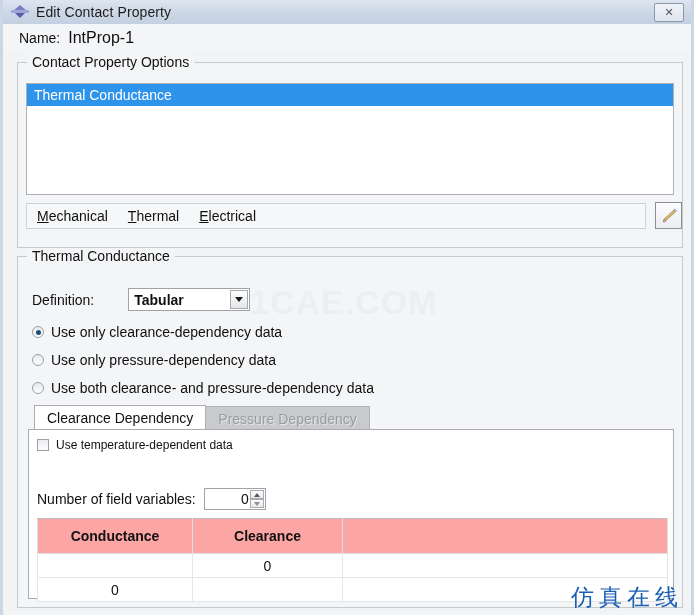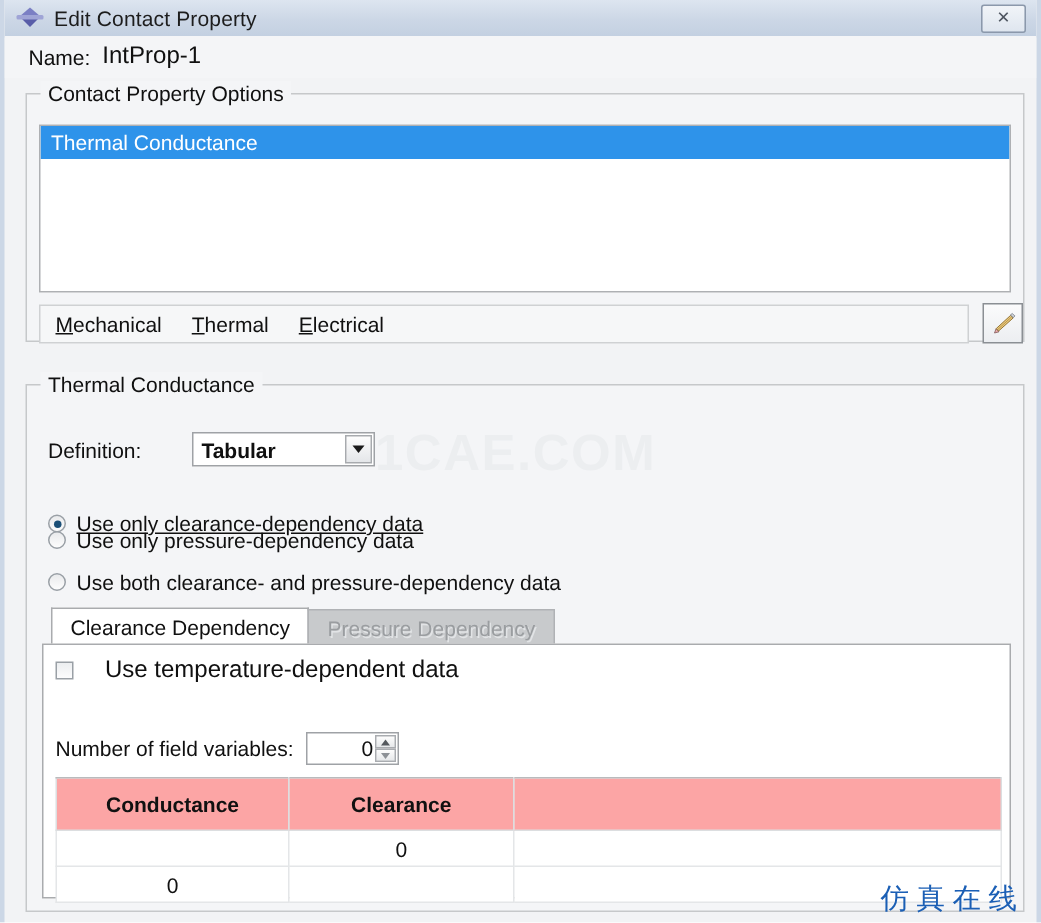--- a/index.html
+++ b/index.html
@@ -118,21 +118,21 @@
     left: 9px;
     background: #f4f5f7;
     padding: 0 5px;
     font-size: 14px;
     color: #101010;
     white-space: nowrap;
   }
 
   #group-options {
     left: 14px; top: 62px;
-    width: 666px; height: 166px;
+    width: 666px; height: 186px;
   }
   #group-thermal {
     left: 14px; top: 256px;
     width: 666px; height: 352px;
   }
 
   
   .listbox {
     position: absolute;
     left: 8px; top: 20px;
@@ -311,21 +311,21 @@
     align-items: center;
   }
   .checkbox {
     width: 12px; height: 12px;
     background: linear-gradient(to bottom, #eceef0, #fcfcfd);
     border: 1px solid #9aa0a6;
     box-sizing: border-box;
     margin-right: 7px;
     flex: 0 0 auto;
   }
-  .cb-label { font-size: 16px; margin-left: 14px; }
+  .cb-label { font-size: 12px; }
 
   
   .nfv-row {
     position: absolute;
     left: 8px; top: 58px;
     display: flex;
     align-items: center;
   }
   .nfv-label { font-size: 14px; margin-right: 8px; }
   .spinner {
@@ -413,22 +413,22 @@
     user-select: none;
   }
   .wm-br {
     position: absolute;
     right: 8px; bottom: 4px;
     text-align: center;
     pointer-events: none;
     user-select: none;
   }
   .wm-br-cn {
-    font-family: Liberation Sans, sans-serif;
-    font-size: 19px;
+    font-family: Liberation Serif, serif;
+    font-size: 23px;
     color: #1b5fb5;
     letter-spacing: 5px;
     line-height: 1.15;
   }
   .wm-br-url {
     font-size: 15px;
     font-weight: bold;
     color: #d81414;
     letter-spacing: 0.2px;
     line-height: 1.1;
@@ -483,21 +483,21 @@
     <div class="def-row">
       <span class="def-label">Definition:</span>
       <div class="combo">
         <span class="combo-value">Tabular</span>
         <span class="combo-arrow-box">
             <span class="tri-down"></span>
           </span>
       </div>
     </div>
 
-    <div class="radio-row" style="top:84px;text-decoration:underline;">
+    <div class="radio-row" style="top:67px;">
       <span class="radio checked"></span>
       <span class="radio-label">Use only clearance-dependency data</span>
     </div>
     <div class="radio-row" style="top:95px;">
       <span class="radio"></span>
       <span class="radio-label">Use only pressure-dependency data</span>
     </div>
     <div class="radio-row" style="top:123px;">
       <span class="radio"></span>
       <span class="radio-label">Use both clearance- and pressure-dependency data</span>

